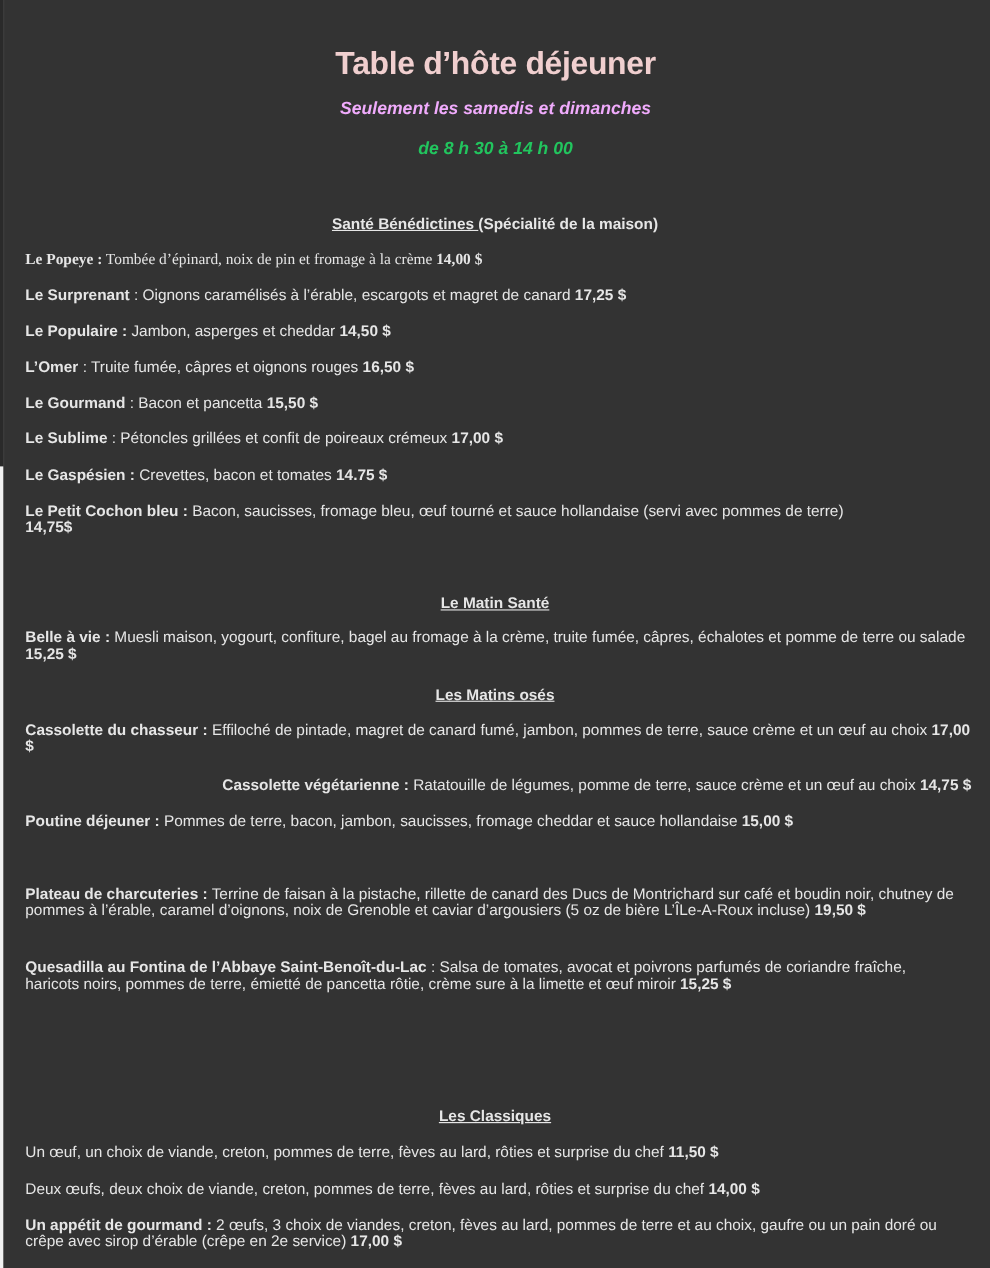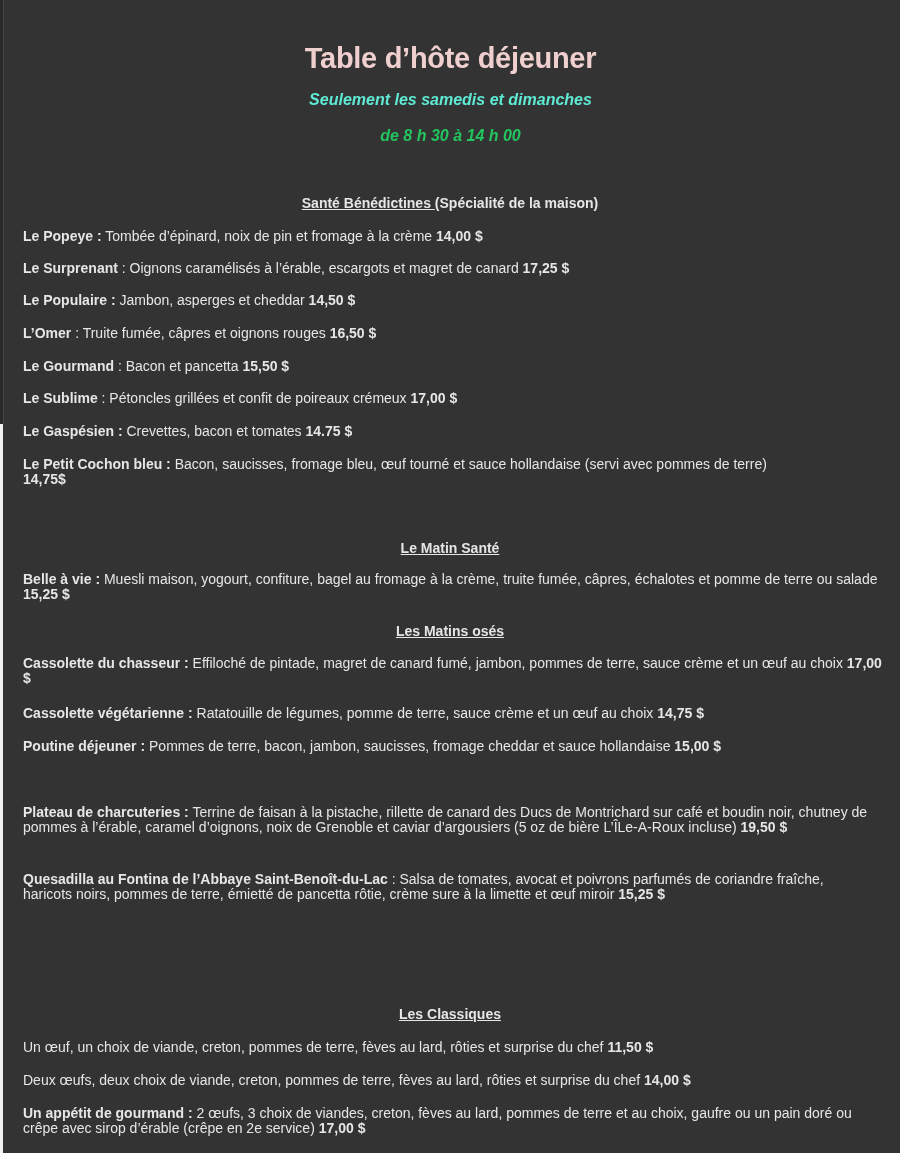--- a/index.html
+++ b/index.html
@@ -2,21 +2,21 @@
 <html><head>
 <meta charset="utf-8">
 <style>
   * { box-sizing: border-box; margin: 0; padding: 0; }
   html, body { width: 900px; height: 1153px; background: #333333; overflow: hidden; }
   body { font-family: "Liberation Sans", "DejaVu Sans", sans-serif; color: #e6e6e6; position: relative; }
   .left-edge-dark { position: absolute; left: 0; top: 0; width: 4px; height: 424px; background: #2a2a2a; border-right: 1px solid #444; }
   .left-edge-light { position: absolute; left: 0; top: 424px; width: 3px; height: 729px; background: #f2f2f2; }
   .page { position: absolute; left: 0; top: 0; width: 900px; padding: 0 22px 0 23px; }
   .title { text-align: center; color: #f0cfcf; font-weight: bold; font-size: 29px; margin-top: 40px; height: 40px; line-height: 36px; letter-spacing: -0.3px; }
-  .subtitle { text-align: center; font-style: italic; font-weight: bold; font-size: 16px; color: #5eead4; margin-top: 10px; height: 20px; line-height: 20px; }
+  .subtitle { text-align: center; font-style: italic; font-weight: bold; font-size: 16px; color: #f0abfc; margin-top: 10px; height: 20px; line-height: 20px; }
   .hours { text-align: center; font-style: italic; font-weight: bold; font-size: 16px; color: #22c55e; margin-top: 16px; height: 20px; line-height: 20px; }
   .section-head { text-align: center; font-weight: bold; font-size: 14px; color: #e6e6e6; line-height: 18px; }
   .section-head .u { text-decoration: underline; }
   .item { font-size: 14px; line-height: 15px; color: #e6e6e6; }
   .item b { font-weight: bold; }
 </style>
 </head>
 <body>
 
 <div class="left-edge-dark"></div>
@@ -24,21 +24,21 @@
 
 <div class="page">
   <h1 class="title">Table d’hôte déjeuner</h1>
   <div class="subtitle">Seulement les samedis et dimanches</div>
   <div class="hours">de 8 h 30 à 14 h 00</div>
 
   <div class="section-head" style="position:absolute; top:194px; left:0; width:900px;">
     <span class="u">Santé Bénédictines </span><span> (Spécialité de la maison)</span>
   </div>
 
-  <div class="item" style="position:absolute; top:229px; left:23px; width:855px;">
+  <div class="item" style="position:absolute; top:229px; left:23px; width:855px;font-family:Liberation Serif, serif;">
     <b>Le Popeye :</b><span> Tombée d’épinard, noix de pin et fromage à la crème </span><b>14,00 $</b>
   </div>
   <div class="item" style="position:absolute; top:261px; left:23px; width:855px;">
     <b>Le Surprenant</b><span> : Oignons caramélisés à l’érable, escargots et magret de canard </span><b>17,25 $</b>
   </div>
   <div class="item" style="position:absolute; top:293px; left:23px; width:855px;">
     <b>Le Populaire :</b><span> Jambon, asperges et cheddar </span><b>14,50 $</b>
   </div>
   <div class="item" style="position:absolute; top:326px; left:23px; width:855px;">
     <b>L’Omer</b><span> : Truite fumée, câpres et oignons rouges </span><b>16,50 $</b>
@@ -62,21 +62,21 @@
   <div class="item" style="position:absolute; top:572px; left:23px; width:855px;">
     <b>Belle à vie :</b><span> Muesli maison, yogourt, confiture, bagel au fromage à la crème, truite fumée, câpres, échalotes et pomme de terre ou salade </span><b>15,25 $</b>
   </div>
 
   <div class="section-head" style="position:absolute; top:622px; left:0; width:900px;">
     <span class="u">Les Matins osés</span>
   </div>
   <div class="item" style="position:absolute; top:656px; left:23px; width:860px;">
     <b>Cassolette du chasseur :</b><span> Effiloché de pintade, magret de canard fumé, jambon, pommes de terre, sauce crème et un œuf au choix </span><b>17,00 $</b>
   </div>
-  <div class="item" style="position:absolute; top:706px; left:23px; width:860px;">
+  <div class="item" style="position:absolute; top:706px; left:23px; width:860px;text-align:right;">
     <b>Cassolette végétarienne :</b><span> Ratatouille de légumes, pomme de terre, sauce crème et un œuf au choix </span><b>14,75 $</b>
   </div>
   <div class="item" style="position:absolute; top:739px; left:23px; width:860px;">
     <b>Poutine déjeuner :</b><span> Pommes de terre, bacon, jambon, saucisses, fromage cheddar et sauce hollandaise </span><b>15,00 $</b>
   </div>
   <div class="item" style="position:absolute; top:805px; left:23px; width:845px;">
     <b>Plateau de charcuteries :</b><span> Terrine de faisan à la pistache, rillette de canard des Ducs de Montrichard sur café et boudin noir, chutney de pommes à l’érable, caramel d’oignons, noix de Grenoble et caviar d’argousiers (5 oz de bière L’ÎLe-A-Roux incluse) </span><b>19,50 $</b>
   </div>
   <div class="item" style="position:absolute; top:872px; left:23px; width:845px;">
     <b>Quesadilla au Fontina de l’Abbaye Saint-Benoît-du-Lac</b><span> : Salsa de tomates, avocat et poivrons parfumés de coriandre fraîche, haricots noirs, pommes de terre, émietté de pancetta rôtie, crème sure à la limette et œuf miroir </span><b>15,25 $</b>

